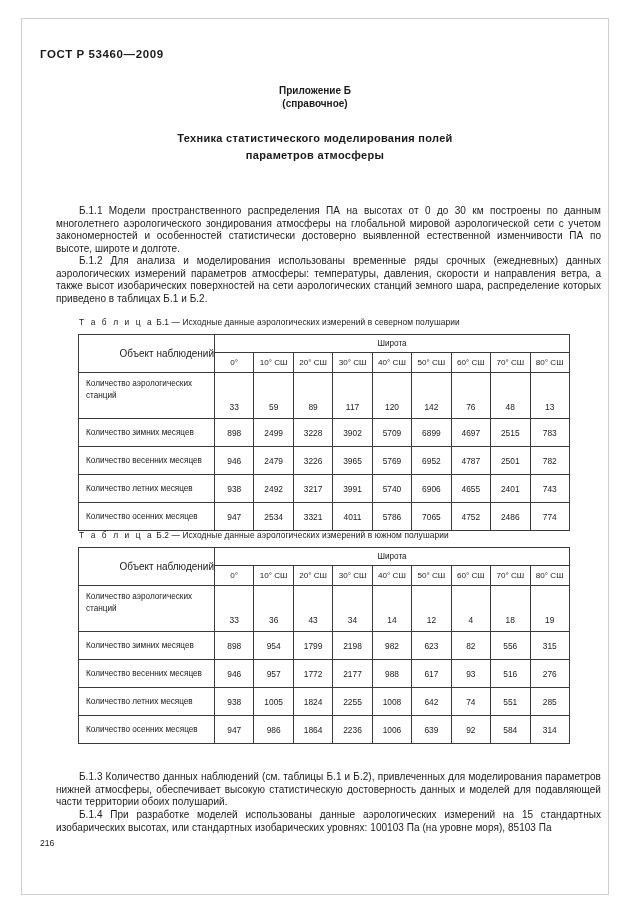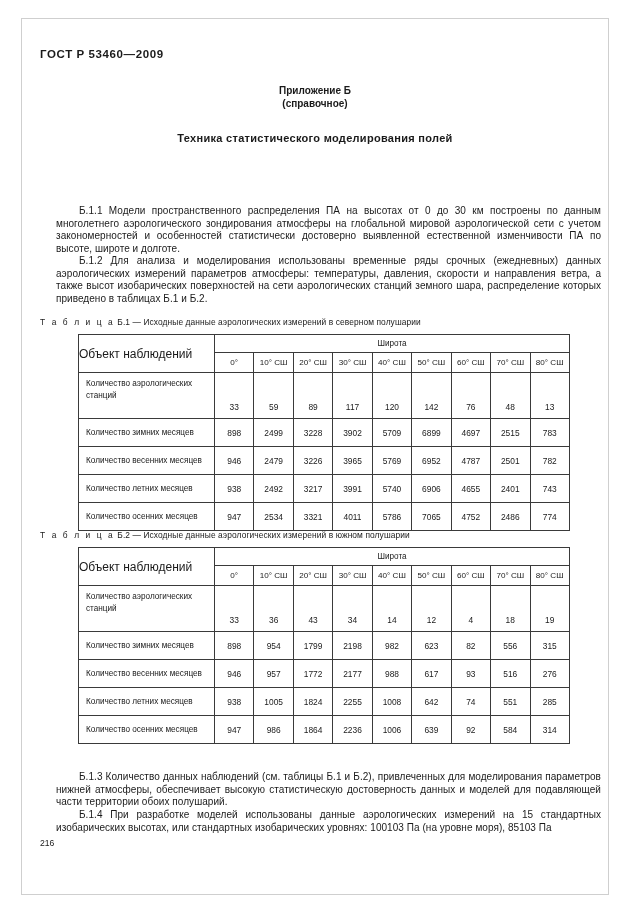--- a/index.html
+++ b/index.html
@@ -93,21 +93,21 @@
   p.p113 { top: 755px; }
   p.p114 { top: 793px; }
 
   .tbl-caption {
     position: absolute;
     left: 40px;
     font-size: 8.4px;
     letter-spacing: 0.1px;
     white-space: nowrap;
   }
-  .tbl-caption .lbl { letter-spacing: 2.1px; }
+  .tbl-caption .lbl { letter-spacing: 2.1px; margin-left: 39px; }
   .cap1 { top: 317px; }
   .cap2 { top: 530px; }
 
   table.data {
     position: absolute;
     left: 78px;
     width: 492px;
     border-collapse: collapse;
     font-size: 8.2px;
     table-layout: fixed;
@@ -117,22 +117,22 @@
 
   table.data th, table.data td {
     border: 1px solid #3a3a3a;
     padding: 0;
     font-weight: normal;
     text-align: center;
     vertical-align: middle;
   }
   table.data th.obj {
     width: 135px;
-    text-align: left;
-    font-size: 12px;
+    text-align: right;
+    font-size: 10px;
   }
   table.data th.shirota {
     font-size: 8.2px;
     height: 17px;
   }
   table.data th.lat {
     height: 19px;
     font-size: 8.1px;
     white-space: nowrap;
   }
@@ -167,20 +167,21 @@
 
   <div class="header-std">ГОСТ Р 53460—2009</div>
 
   <div class="annex-block">
     <div>Приложение Б</div>
     <div class="line2">(справочное)</div>
   </div>
 
   <div class="doc-title">
     <div>Техника статистического моделирования полей</div>
+    <div>параметров атмосферы</div>
   </div>
 
 
   <p class="body-par p111">Б.1.1 Модели пространственного распределения ПА на высотах от 0 до 30 км построены по данным многолетнего аэрологического зондирования атмосферы на глобальной мировой аэрологической сети с учетом закономерностей и особенностей статистически достоверно выявленной естественной изменчивости ПА по высоте, широте и долготе.</p>
   <p class="body-par p112">Б.1.2 Для анализа и моделирования использованы временные ряды срочных (ежедневных) данных аэрологических измерений параметров атмосферы: температуры, давления, скорости и направления ветра, а также высот изобарических поверхностей на сети аэрологических станций земного шара, распределение которых приведено в таблицах Б.1 и Б.2.</p>
 
   <div class="tbl-caption cap1">
     <span class="lbl">Т а б л и ц а</span>
     <span>Б.1 —</span>
     <span>Исходные данные аэрологических измерений в северном полушарии</span>

